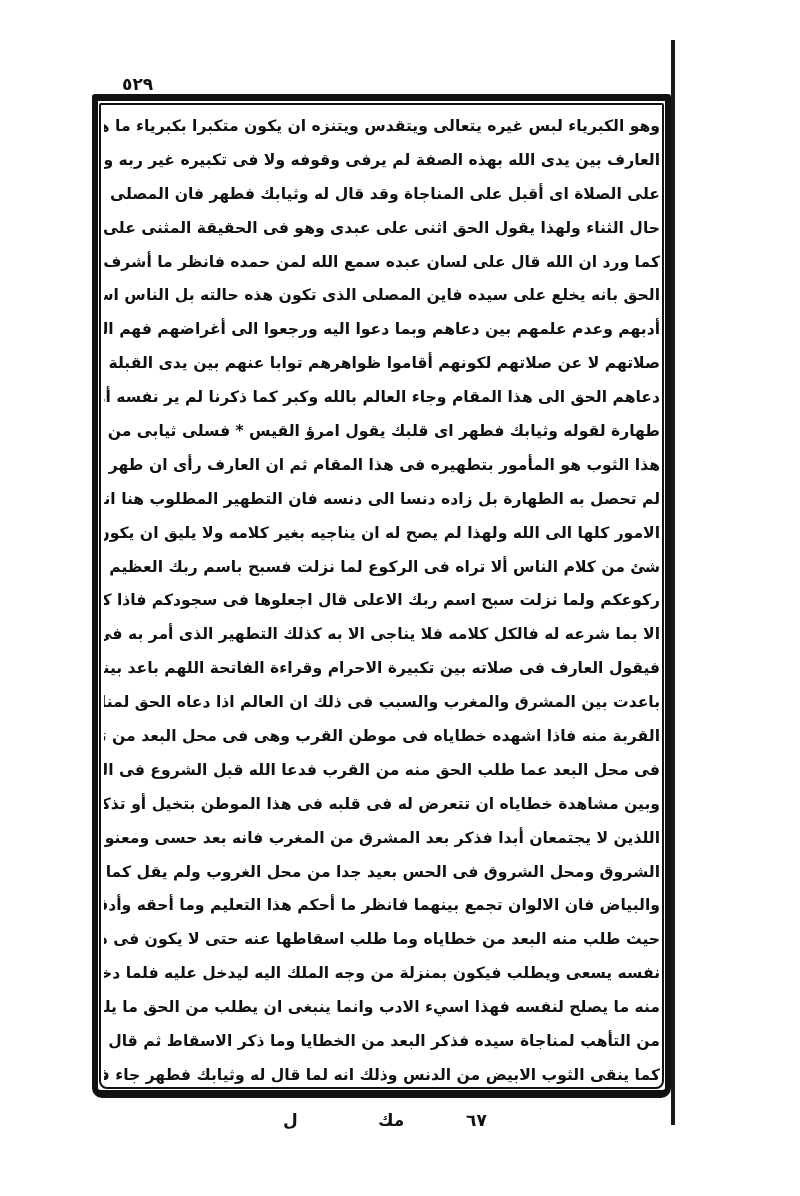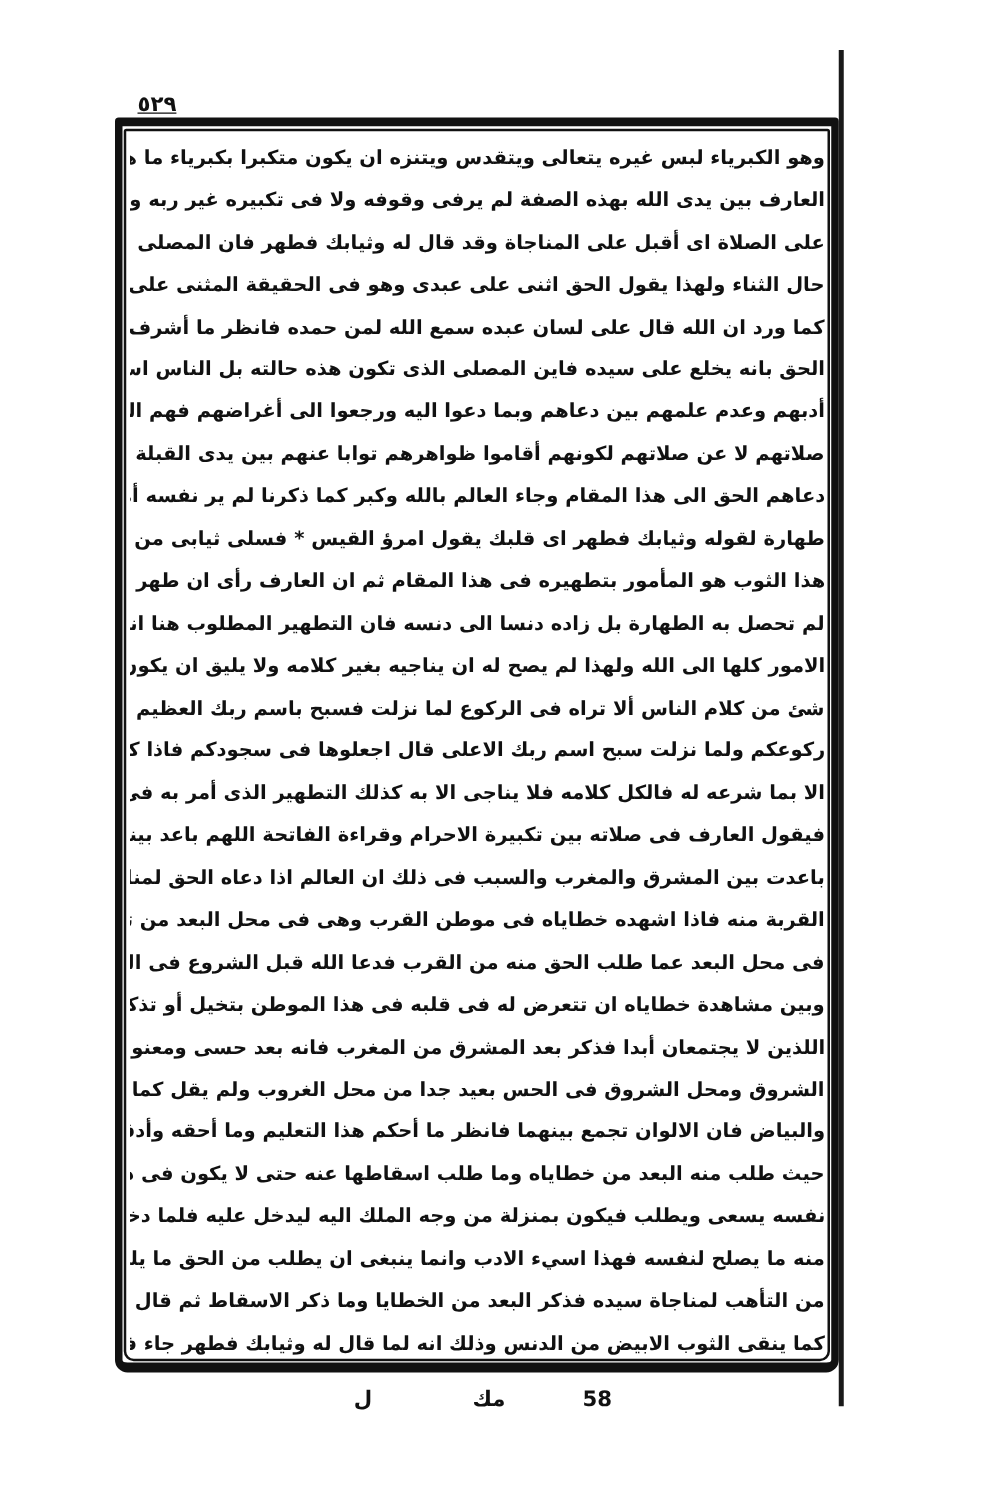--- a/index.html
+++ b/index.html
@@ -1,17 +1,17 @@
 <!DOCTYPE html>
 <html><head>
 <meta charset="utf-8">
 <style>
   html, body { margin: 0; padding: 0; background: #ffffff; }
   body { width: 800px; height: 1196px; position: relative; overflow: hidden; font-family: "DejaVu Sans", sans-serif; color: #111; }
-  .page-number { position: absolute; left: 110px; top: 74px; font-size: 17px; font-weight: bold; direction: rtl; letter-spacing: 1px; text-decoration: underline; }
+  .page-number { position: absolute; left: 122px; top: 74px; font-size: 17px; font-weight: bold; direction: rtl; letter-spacing: 1px; }
   .edge-line { position: absolute; left: 671px; top: 40px; width: 4px; height: 1085px; background: #1a1a1a; }
   .frame-outer { position: absolute; left: 92px; top: 94px; width: 579px; height: 1004px; border: 6px solid #111; border-top-width: 7px; border-bottom-width: 8px; border-radius: 3px 3px 10px 10px; box-sizing: border-box; }
   .frame-inner { position: absolute; left: 99px; top: 103px; width: 565px; height: 986px; border: 2px solid #111; box-sizing: border-box; border-radius: 2px 2px 8px 8px; }
   .text-block { position: absolute; left: 104px; top: 110px; width: 556px; direction: rtl; text-align: justify; text-align-last: justify; }
   .text-line { height: 33.9px; line-height: 33.9px; font-size: 15.6px; font-weight: bold; white-space: nowrap; overflow: hidden; text-align: justify; text-align-last: justify; }
   .footer { position: absolute; top: 1110px; left: 0; width: 800px; height: 30px; direction: ltr; }
   .footer span { position: absolute; font-size: 17px; font-weight: bold; }
   .sig-left { left: 283px; }
   .sig-mid { left: 378px; }
   .sig-right { left: 466px; }
@@ -52,16 +52,16 @@
     <div class="text-line">الشروق ومحل الشروق فى الحس بعيد جدا من محل الغروب ولم يقل كما باعدت بين السواد</div>
     <div class="text-line">والبياض فان الالوان تجمع بينهما فانظر ما أحكم هذا التعليم وما أحقه وأدقه وتأدب مع الله</div>
     <div class="text-line">حيث طلب منه البعد من خطاياه وما طلب اسقاطها عنه حتى لا يكون فى ذلك الموطن فى حظ</div>
     <div class="text-line">نفسه يسعى ويطلب فيكون بمنزلة من وجه الملك اليه ليدخل عليه فلما دخل عليه ابتدأ يطلب</div>
     <div class="text-line">منه ما يصلح لنفسه فهذا اسيء الادب وانما ينبغى ان يطلب من الحق ما يليق بما ينبغى لتلك الحالة</div>
     <div class="text-line">من التأهب لمناجاة سيده فذكر البعد من الخطايا وما ذكر الاسقاط ثم قال اللهم نقنى من خطاياى</div>
     <div class="text-line">كما ينقى الثوب الابيض من الدنس وذلك انه لما قال له وثيابك فطهر جاء فى دعائه بلفظة الثوب</div>
   </div>
 
 <div class="footer">
-  <span class="sig-right">58</span>
+  <span class="sig-right">٦٧</span>
   <span class="sig-mid">مك</span>
   <span class="sig-left">ل</span>
 </div>
 
 </body></html>

